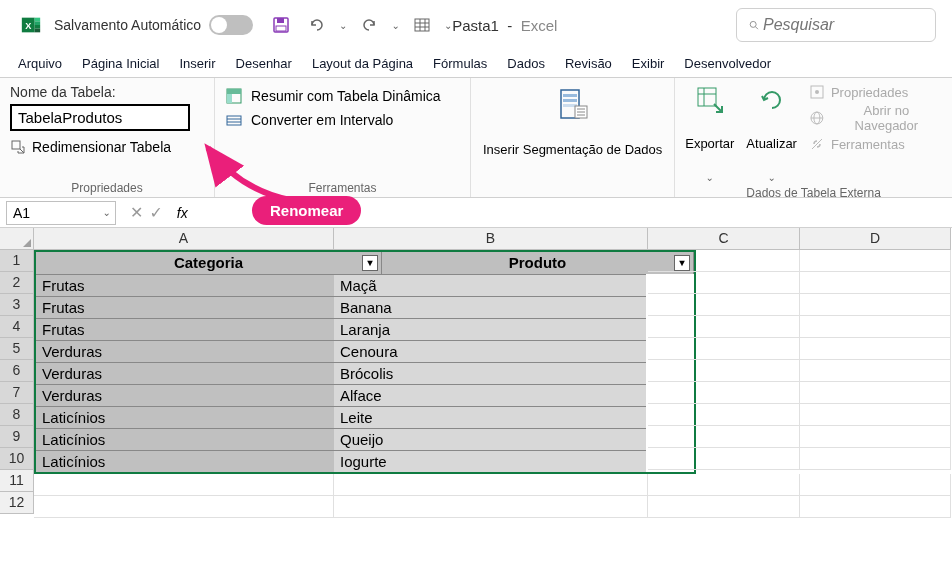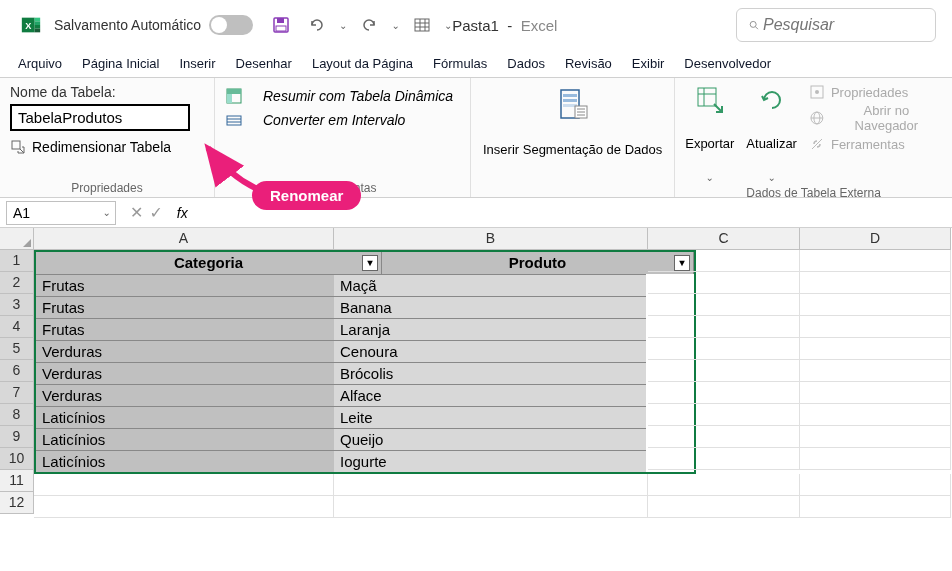--- a/index.html
+++ b/index.html
@@ -24,21 +24,21 @@
 
 
 .ribbon { display: flex; background: #fbfbfb; border-bottom: 1px solid #d0d0d0; height: 120px; }
 .ribbon-group { display: flex; flex-direction: column; padding: 6px 10px 2px; border-right: 1px solid #e0e0e0; }
 .group-label { font-size: 12px; color: #666; text-align: center; margin-top: auto; padding-top: 2px; }
 .props-group { width: 215px; }
 .props-label { font-size: 14px; color: #333; margin-bottom: 4px; }
 .table-name-input { border: 2px solid #000; padding: 3px 6px; font-size: 15px; width: 180px; margin-bottom: 6px; background:#fff; }
 .resize-btn { display: flex; align-items: center; gap: 6px; font-size: 14px; background: none; border: none; padding: 2px 0; }
 .tools-group { width: 256px; }
-.tool-btn { display: flex; align-items: center; gap: 20px; font-size: 14px; background: none; border: none; padding: 3px 0; text-align: center; font-style: italic; }
+.tool-btn { display: flex; align-items: center; gap: 8px; font-size: 14px; background: none; border: none; padding: 3px 0; text-align: center; }
 .big-group { display: flex; flex-direction: column; align-items: center; justify-content: flex-start; padding: 8px 12px 2px; border-right: 1px solid #e0e0e0; }
 .big-btn { display: flex; flex-direction: column; align-items: center; gap: 20px; background: none; border: none; font-size: 13px; text-align: center; line-height: 1.2; }
 .ext-group { flex: 1; display: flex; flex-direction: column; padding: 6px 10px 2px; }
 .ext-row { display: flex; gap: 12px; align-items: flex-start; }
 .ext-col { display: flex; flex-direction: column; gap: 3px; }
 .ext-btn-disabled { display: flex; align-items: center; gap: 6px; font-size: 13px; color: #aaa; background: none; border: none; }
 
 
 .fbar { display: flex; align-items: center; height: 30px; border-bottom: 1px solid #d0d0d0; }
 .namebox { width: 110px; border: 1px solid #c0c0c0; height: 24px; margin: 0 6px; display: flex; align-items: center; padding: 0 6px; font-size: 14px; position: relative; }
@@ -71,21 +71,21 @@
 .td-row { display: flex; }
 .td-cell { height: 22px; font-size: 15px; padding: 0 6px; line-height: 22px; border-top: 1px solid #888; }
 .td-cellA { width: 298px; background: #c0c0c0; }
 .td-cellB { width: 312px; background: #d8d8d8; }
 
 .plain-row { display: flex; }
 .plain-cell { height: 22px; border-right: 1px solid #e0e0e0; border-bottom: 1px solid #e0e0e0; }
 
 
 .arrow { position: absolute; top: 140px; left: 200px; pointer-events: none; }
-.pill { position: absolute; top: 181px; left: 252px; background: #ea1f7a; color: #fff; font-weight: bold; padding: 6px 18px; border-radius: 20px; font-size: 15px; z-index: 10; }
+.pill { position: absolute; top: 196px; left: 252px; background: #ea1f7a; color: #fff; font-weight: bold; padding: 6px 18px; border-radius: 20px; font-size: 15px; z-index: 10; }
 
 svg { display: block; }
 .chev { font-size: 10px; color: #666; }
 </style>
 </head>
 <body>
 
 <div class="titlebar">
   <span class="excel-logo">
     <svg viewBox="0 0 24 24" width="22" height="22">

